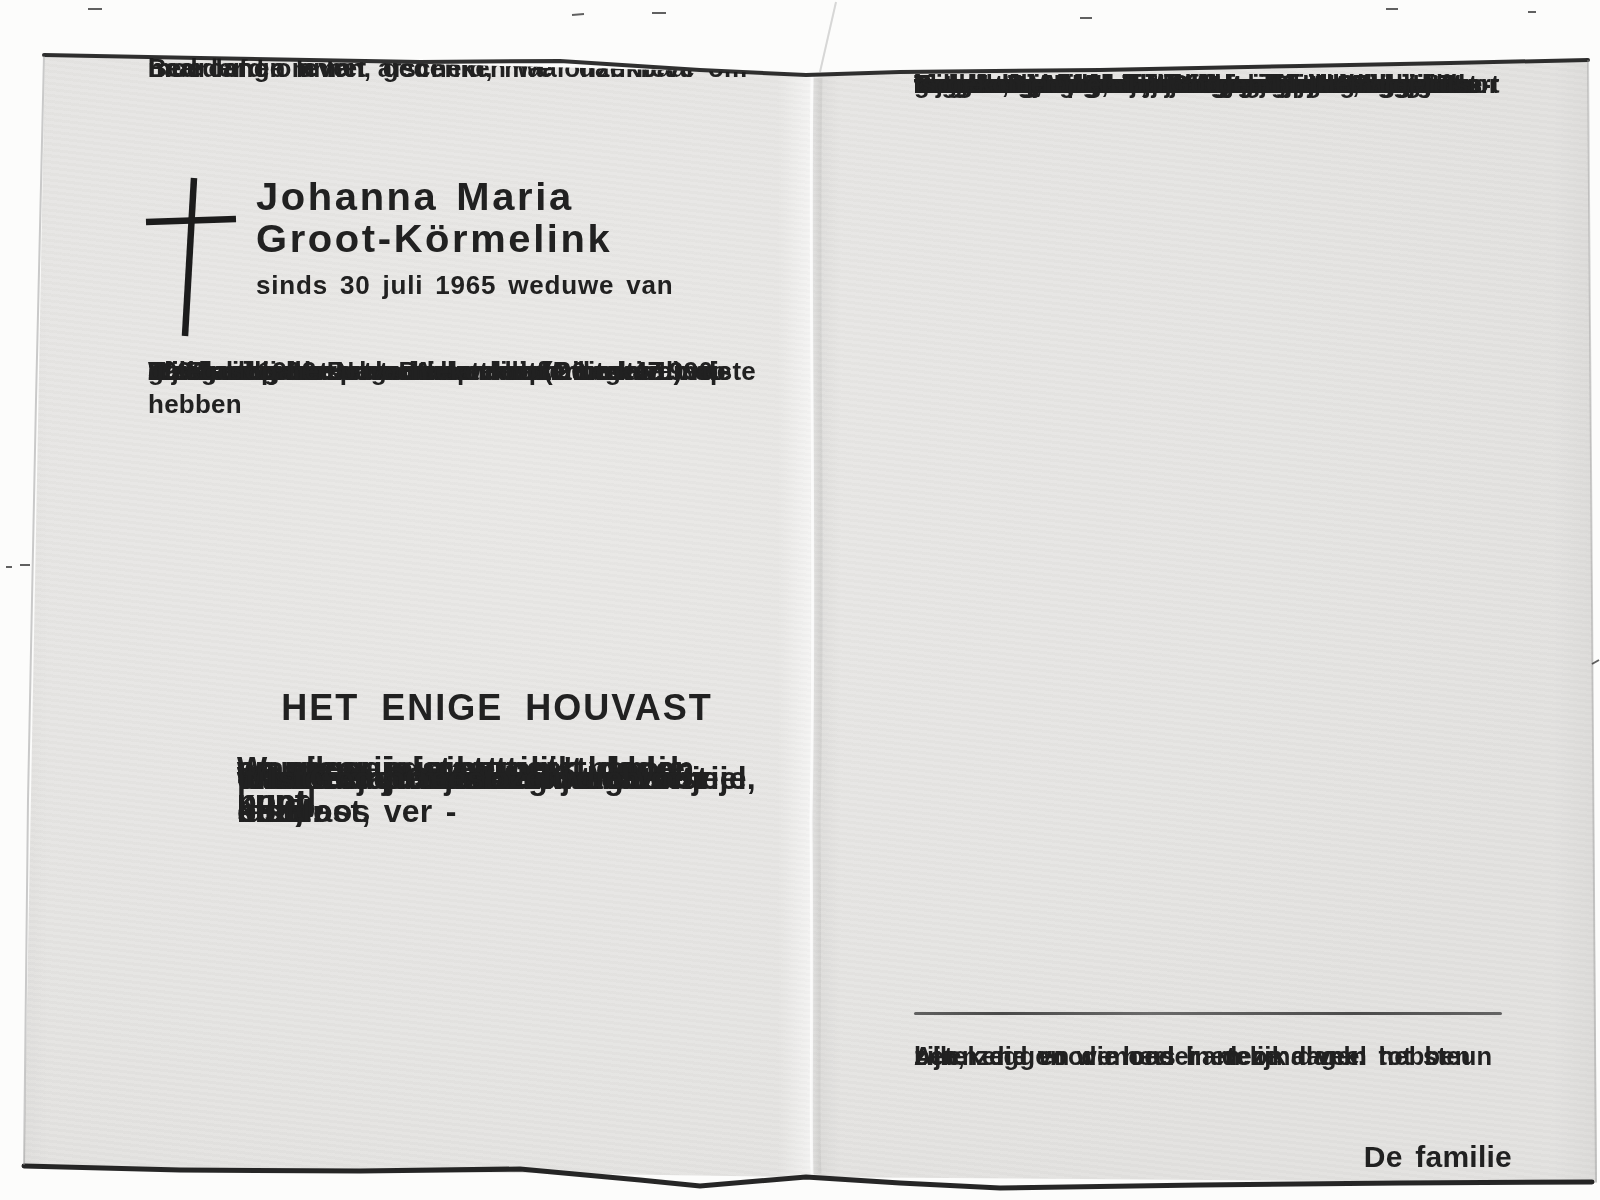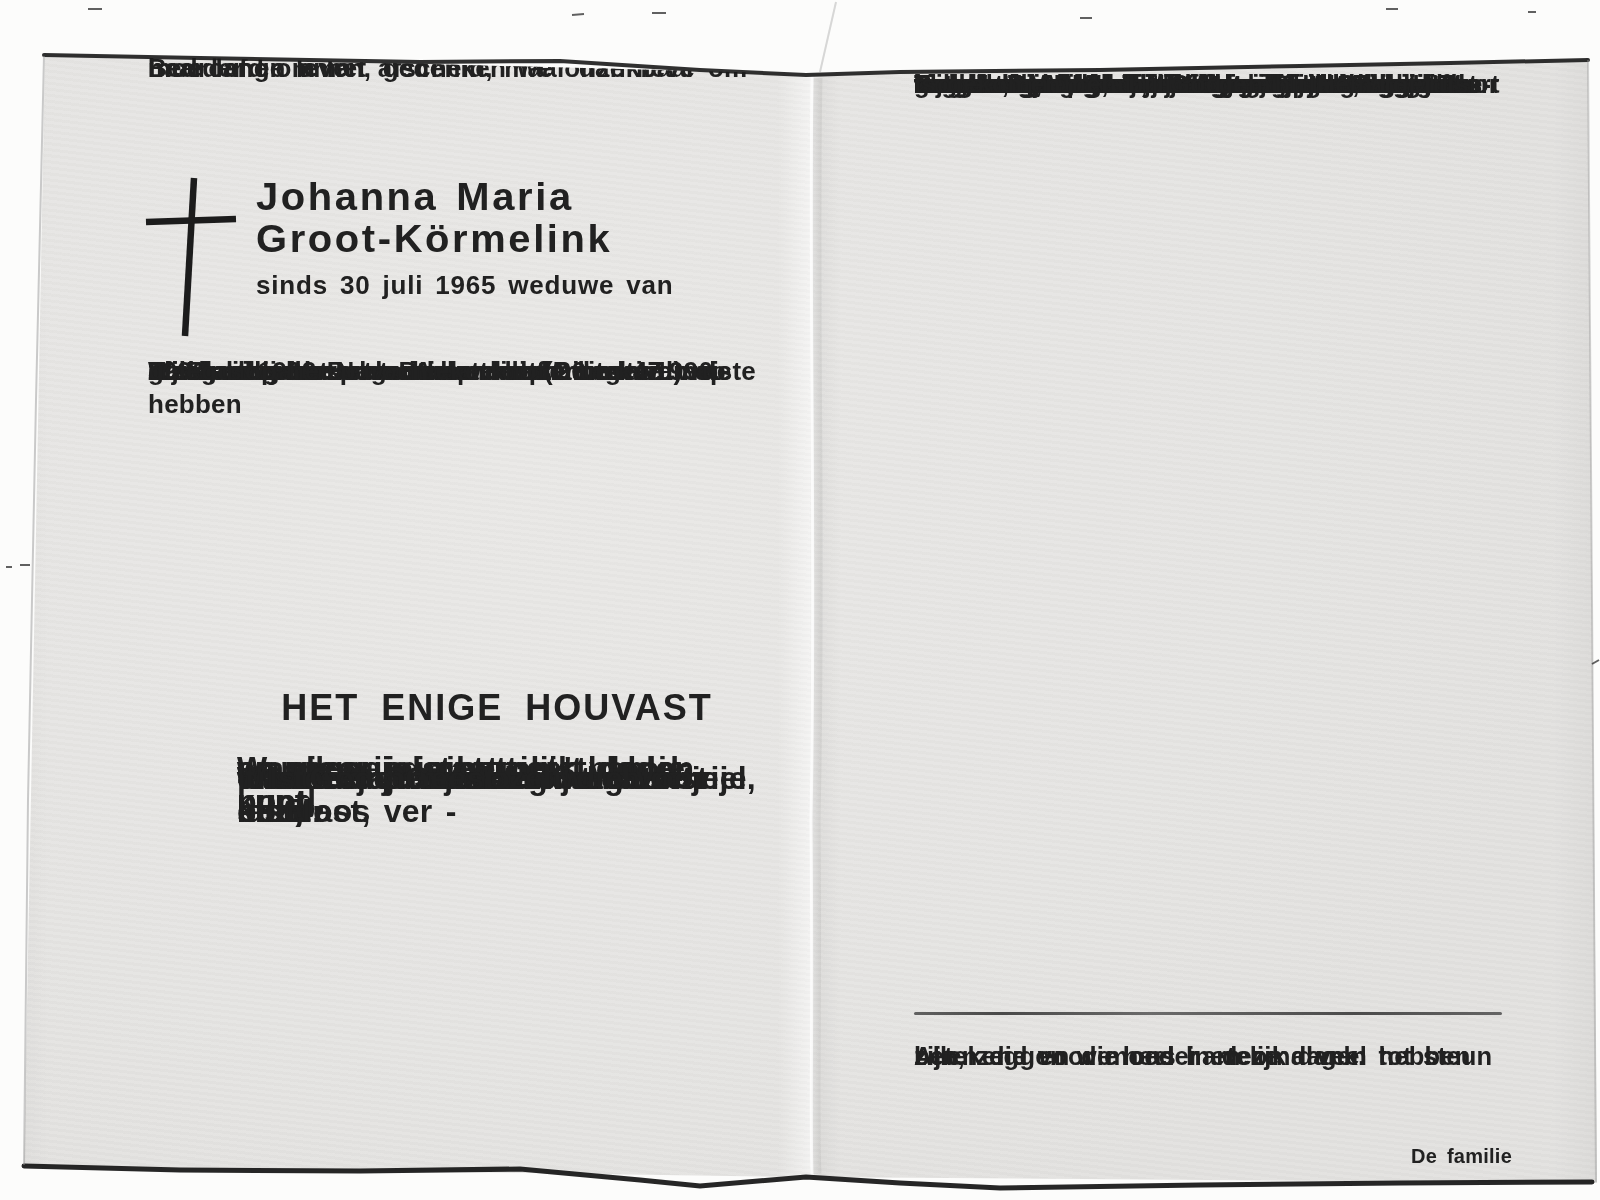--- a/index.html
+++ b/index.html
@@ -61,21 +61,21 @@
 
   
   .eulogy  { left: 914px; top: 68px;   width: 620px; font-size: 25.5px; line-height: 33.5px; }
   .divider {
     left: 914px; top: 1012px; width: 588px; height: 2.5px; border-radius: 2px; opacity: 0.85;
     background: linear-gradient(90deg,#4a4a4a,#2d2d2d 15%,#555 40%,#303030 75%,#4f4f4f);
   }
   .thanks  { left: 914px; top: 1040px; width: 620px; font-size: 25.5px; line-height: 33.5px; }
   .signature {
     left: 914px; top: 1140px; width: 598px; text-align: right;
-    font-size: 20px; line-height: 33px;
+    font-size: 30px; line-height: 33px;
   }
 
   
   .artifacts { position: absolute; left: 0; top: 0; pointer-events: none; }
 </style>
 </head>
 <body>
 
 <div class="scan">
 

